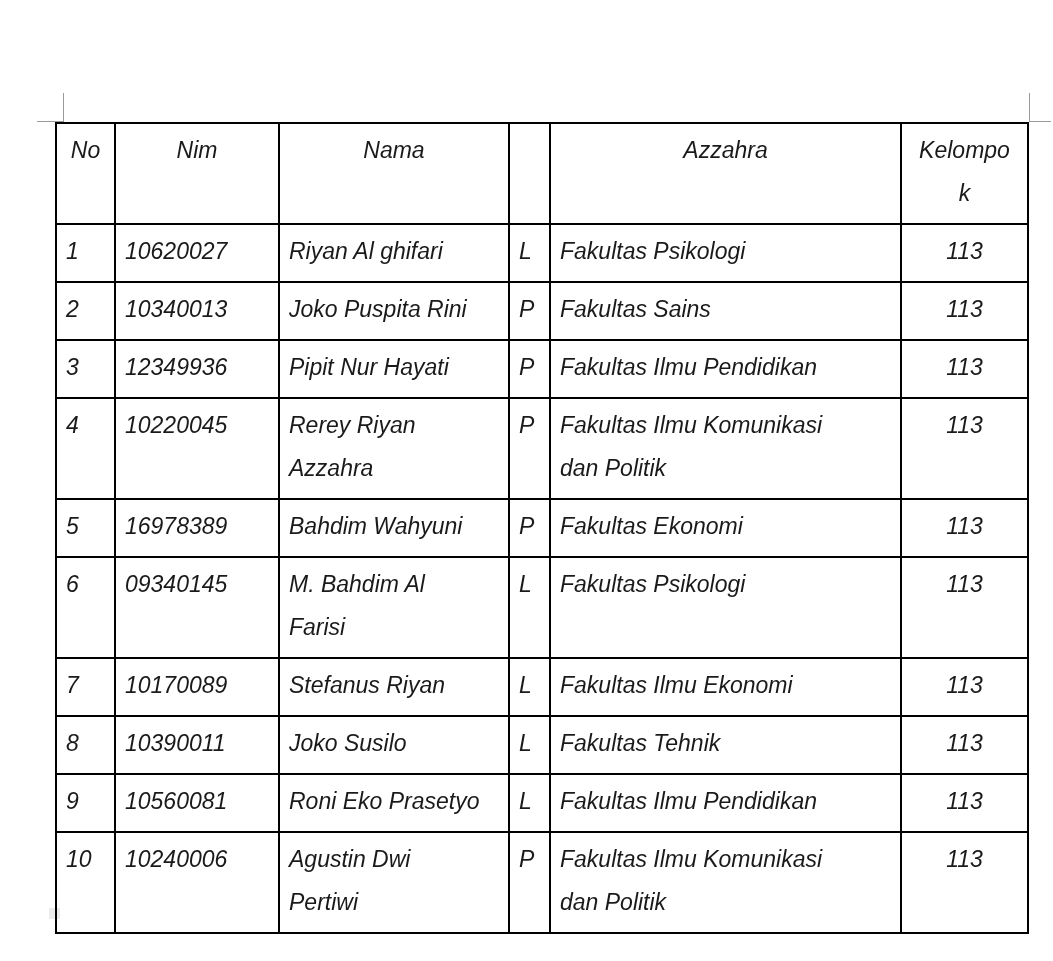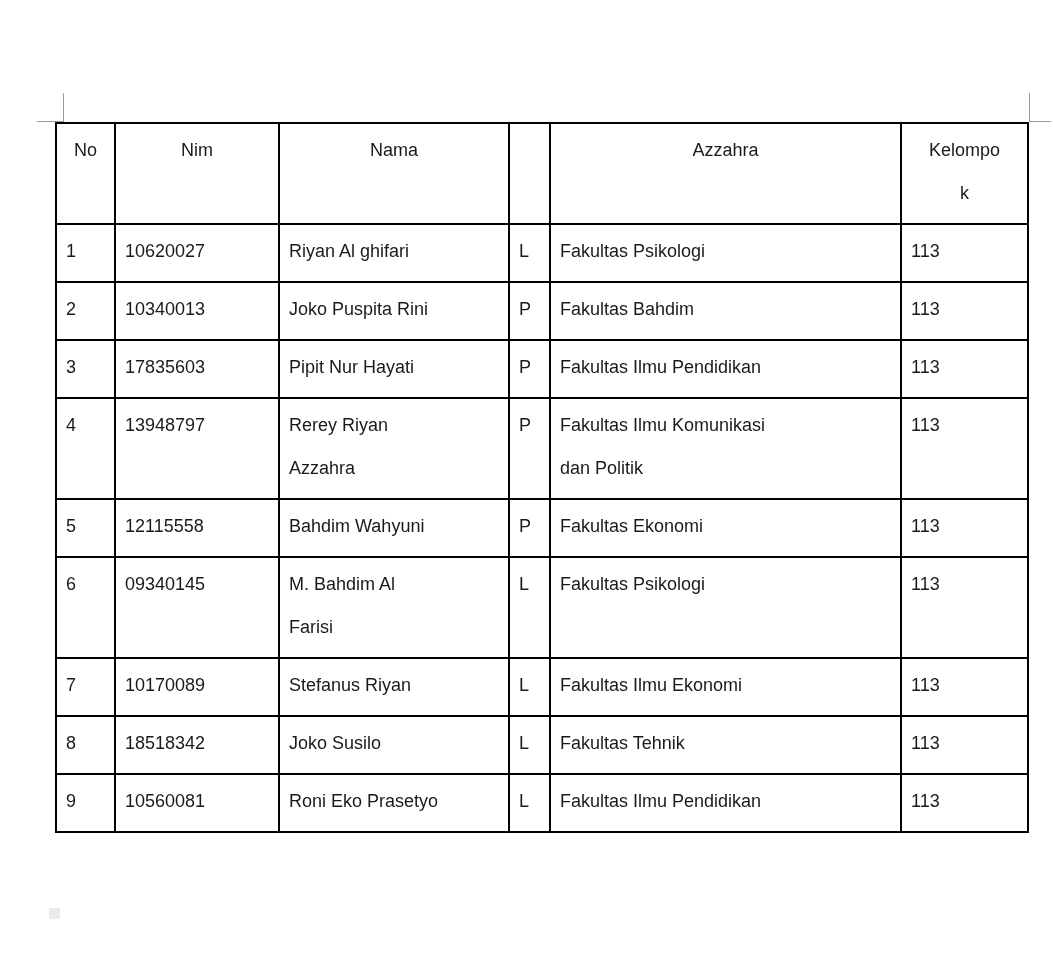--- a/index.html
+++ b/index.html
@@ -32,40 +32,41 @@
     background: #e2e2e2; opacity: 0.7;
   }
 
   table.students {
     position: absolute;
     left: 55px;
     top: 122px;
     width: 972px;
     table-layout: fixed;
     border-collapse: collapse;
-    font-size: 18px;
+    font-size: 23px;
     line-height: 43px;
+    font-style: italic;
   }
   .students th, .students td {
     border: 2px solid #000000;
     vertical-align: top;
     padding: 5px 9px 8px 9px;
     white-space: pre-line;
     overflow: hidden;
     font-weight: normal;
   }
   .students th {
     text-align: center;
     height: 85px; 
   }
   .students td {
     height: 43px; 
     text-align: left;
   }
-  .students td.col-kelompok { }
+  .students td.col-kelompok { text-align: center; }
   .students col.c-no       { width: 59px; }
   .students col.c-nim      { width: 164px; }
   .students col.c-nama     { width: 230px; }
   .students col.c-jk       { width: 41px; }
   .students col.c-fakultas { width: 351px; }
   .students col.c-kelompok { width: 127px; }
 </style>
 </head>
 <body>
 
@@ -104,44 +105,44 @@
           <td class="col-nama">Riyan Al ghifari</td>
           <td class="col-jk">L</td>
           <td class="col-fakultas">Fakultas Psikologi</td>
           <td class="col-kelompok">113</td>
         </tr>
         <tr>
           <td class="col-no">2</td>
           <td class="col-nim">10340013</td>
           <td class="col-nama">Joko Puspita Rini</td>
           <td class="col-jk">P</td>
-          <td class="col-fakultas">Fakultas Bahdim</td>
+          <td class="col-fakultas">Fakultas Sains</td>
           <td class="col-kelompok">113</td>
         </tr>
         <tr>
           <td class="col-no">3</td>
-          <td class="col-nim">17835603</td>
+          <td class="col-nim">12349936</td>
           <td class="col-nama">Pipit Nur Hayati</td>
           <td class="col-jk">P</td>
           <td class="col-fakultas">Fakultas Ilmu Pendidikan</td>
           <td class="col-kelompok">113</td>
         </tr>
         <tr>
           <td class="col-no">4</td>
-          <td class="col-nim">13948797</td>
+          <td class="col-nim">10220045</td>
           <td class="col-nama">Rerey Riyan
 Azzahra</td>
           <td class="col-jk">P</td>
           <td class="col-fakultas">Fakultas Ilmu Komunikasi
 dan Politik</td>
           <td class="col-kelompok">113</td>
         </tr>
         <tr>
           <td class="col-no">5</td>
-          <td class="col-nim">12115558</td>
+          <td class="col-nim">16978389</td>
           <td class="col-nama">Bahdim Wahyuni</td>
           <td class="col-jk">P</td>
           <td class="col-fakultas">Fakultas Ekonomi</td>
           <td class="col-kelompok">113</td>
         </tr>
         <tr>
           <td class="col-no">6</td>
           <td class="col-nim">09340145</td>
           <td class="col-nama">M. Bahdim Al
 Farisi</td>
@@ -152,30 +153,40 @@
         <tr>
           <td class="col-no">7</td>
           <td class="col-nim">10170089</td>
           <td class="col-nama">Stefanus Riyan</td>
           <td class="col-jk">L</td>
           <td class="col-fakultas">Fakultas Ilmu Ekonomi</td>
           <td class="col-kelompok">113</td>
         </tr>
         <tr>
           <td class="col-no">8</td>
-          <td class="col-nim">18518342</td>
+          <td class="col-nim">10390011</td>
           <td class="col-nama">Joko Susilo</td>
           <td class="col-jk">L</td>
           <td class="col-fakultas">Fakultas Tehnik</td>
           <td class="col-kelompok">113</td>
         </tr>
         <tr>
           <td class="col-no">9</td>
           <td class="col-nim">10560081</td>
           <td class="col-nama">Roni Eko Prasetyo</td>
           <td class="col-jk">L</td>
           <td class="col-fakultas">Fakultas Ilmu Pendidikan</td>
           <td class="col-kelompok">113</td>
         </tr>
+        <tr>
+          <td class="col-no">10</td>
+          <td class="col-nim">10240006</td>
+          <td class="col-nama">Agustin Dwi
+Pertiwi</td>
+          <td class="col-jk">P</td>
+          <td class="col-fakultas">Fakultas Ilmu Komunikasi
+dan Politik</td>
+          <td class="col-kelompok">113</td>
+        </tr>
       </tbody>
   </table>
 
 </div>
 
 </body></html>

